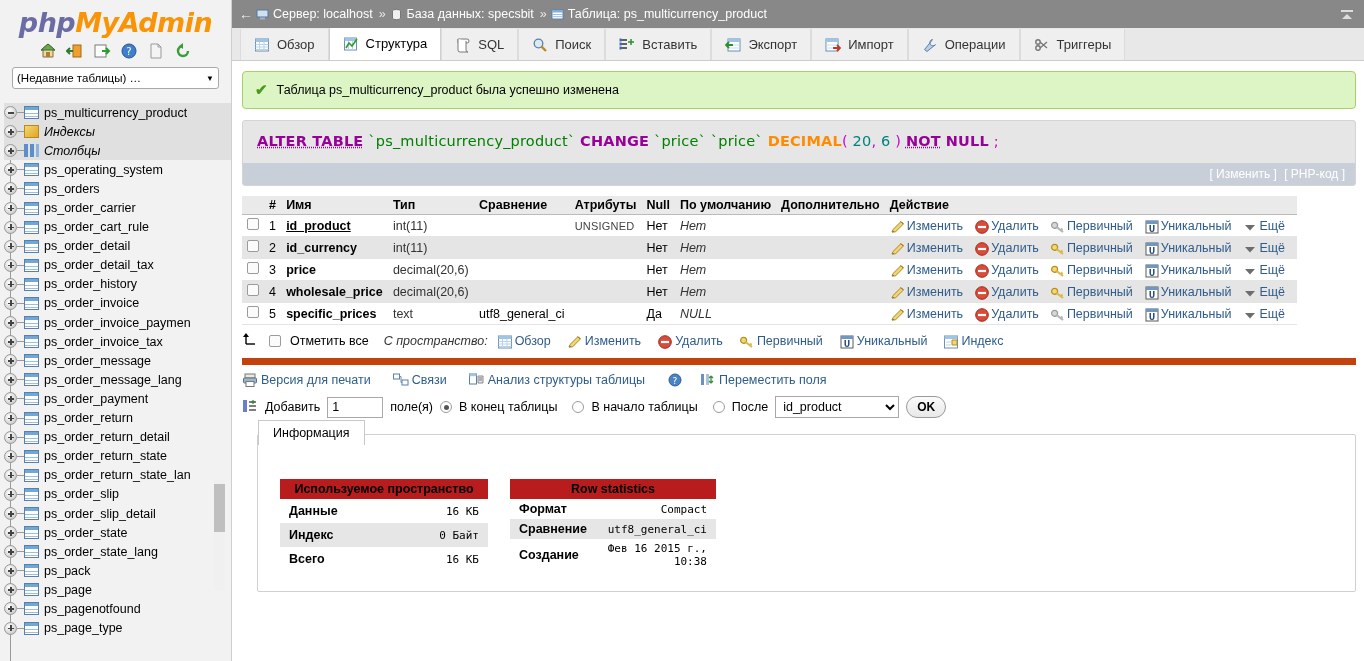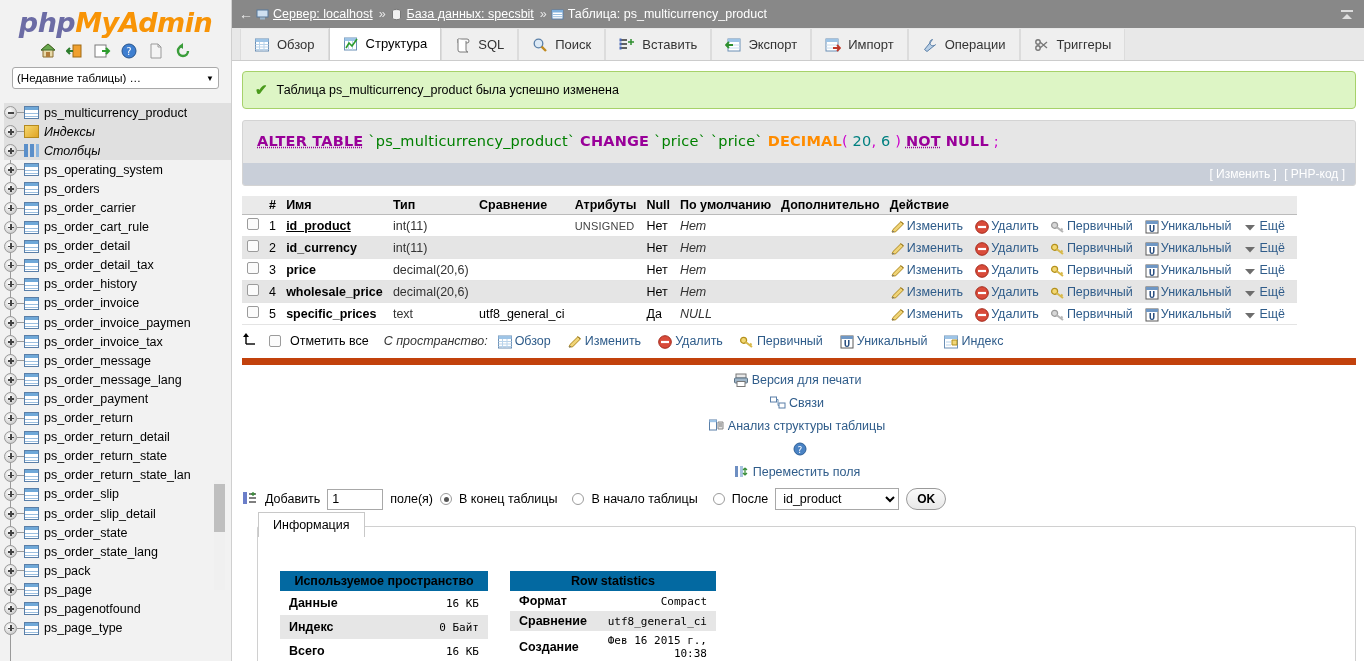--- a/index.html
+++ b/index.html
@@ -145,21 +145,21 @@
     height: 28px; background: #888888;
     display: flex; align-items: center;
     color: #fff; font-size: 12.5px;
     padding-left: 4px;
     position: relative;
   }
   .bc-back {
     width: 20px; text-align: center; color: #eee; font-size: 14px; cursor: pointer;
   }
   .bc-item { display: flex; align-items: center; gap: 4px; margin-right: 2px; }
-  .bc-item .txt { text-decoration: underline; text-decoration-style: solid; }
+  .bc-item .txt { text-decoration-style: solid; }
   .bc-item .txt.nolink { text-decoration: none; }
   .bc-sep { margin: 0 4px; color: #e8e8e8; }
   .bc-icon { width: 13px; height: 13px; display: inline-block; }
   .collapse-btn {
     position: absolute; right: 6px; top: 3px;
     width: 22px; height: 22px; cursor: pointer;
     display: flex; align-items: center; justify-content: center;
     color: #ddd; font-size: 13px;
   }
 
@@ -276,23 +276,22 @@
   .below-tools .witharrow { font-size: 16px; color: #000; margin-right: 2px; }
   .below-tools a, .below-tools span.lnk {
     color: #2f5c8a; text-decoration: none; cursor: pointer;
     display: inline-flex; align-items: center; gap: 4px;
   }
   .below-tools .lbl-static { color: #000; }
   .with-checked { font-style: italic; color: #333; margin-left: 6px; }
 
   .tools2 {
     margin: 7px 8px 0 10px;
-    display: flex; align-items: center; gap: 8px;
+    display: flex; align-items: flex-end; gap: 18px;
     font-size: 12.5px;
-    flex-direction: column;
   }
   .tools2 a { color: #2f5c8a; text-decoration: none; cursor: pointer; display:inline-flex; align-items:center; gap:4px; margin-right:4px; }
 
   .addrow {
     margin: 9px 8px 0 10px;
     display: flex; align-items: center; gap: 7px;
     font-size: 12.5px;
   }
   .addrow input.num {
     width: 56px; height: 21px; border: 1px solid #a8a8a8; padding: 0 4px;
@@ -340,21 +339,21 @@
     font-weight: normal;
     color: #000;
     cursor: pointer;
   }
   .info-tables { display: flex; gap: 22px; padding-left: 22px; padding-top: 18px; }
   table.info {
     border-collapse: collapse;
     font-size: 12.5px;
   }
   table.info th {
-    background: #0369a1;
+    background: #b91c1c;
     text-align: center;
     font-weight: bold;
     padding: 3px 10px;
     color: #000;
   }
   table.info td { padding: 3px 9px; }
   table.info td.k { font-weight: bold; text-align: left; background: #fff; }
   table.info td.v { text-align: right; font-family: "DejaVu Sans Mono", monospace; font-size: 11px; background:#fff;}
   table.info tr.alt td.k, table.info tr.alt td.v { background: #e6e6e6; }
   .u1 { width: 208px; }

